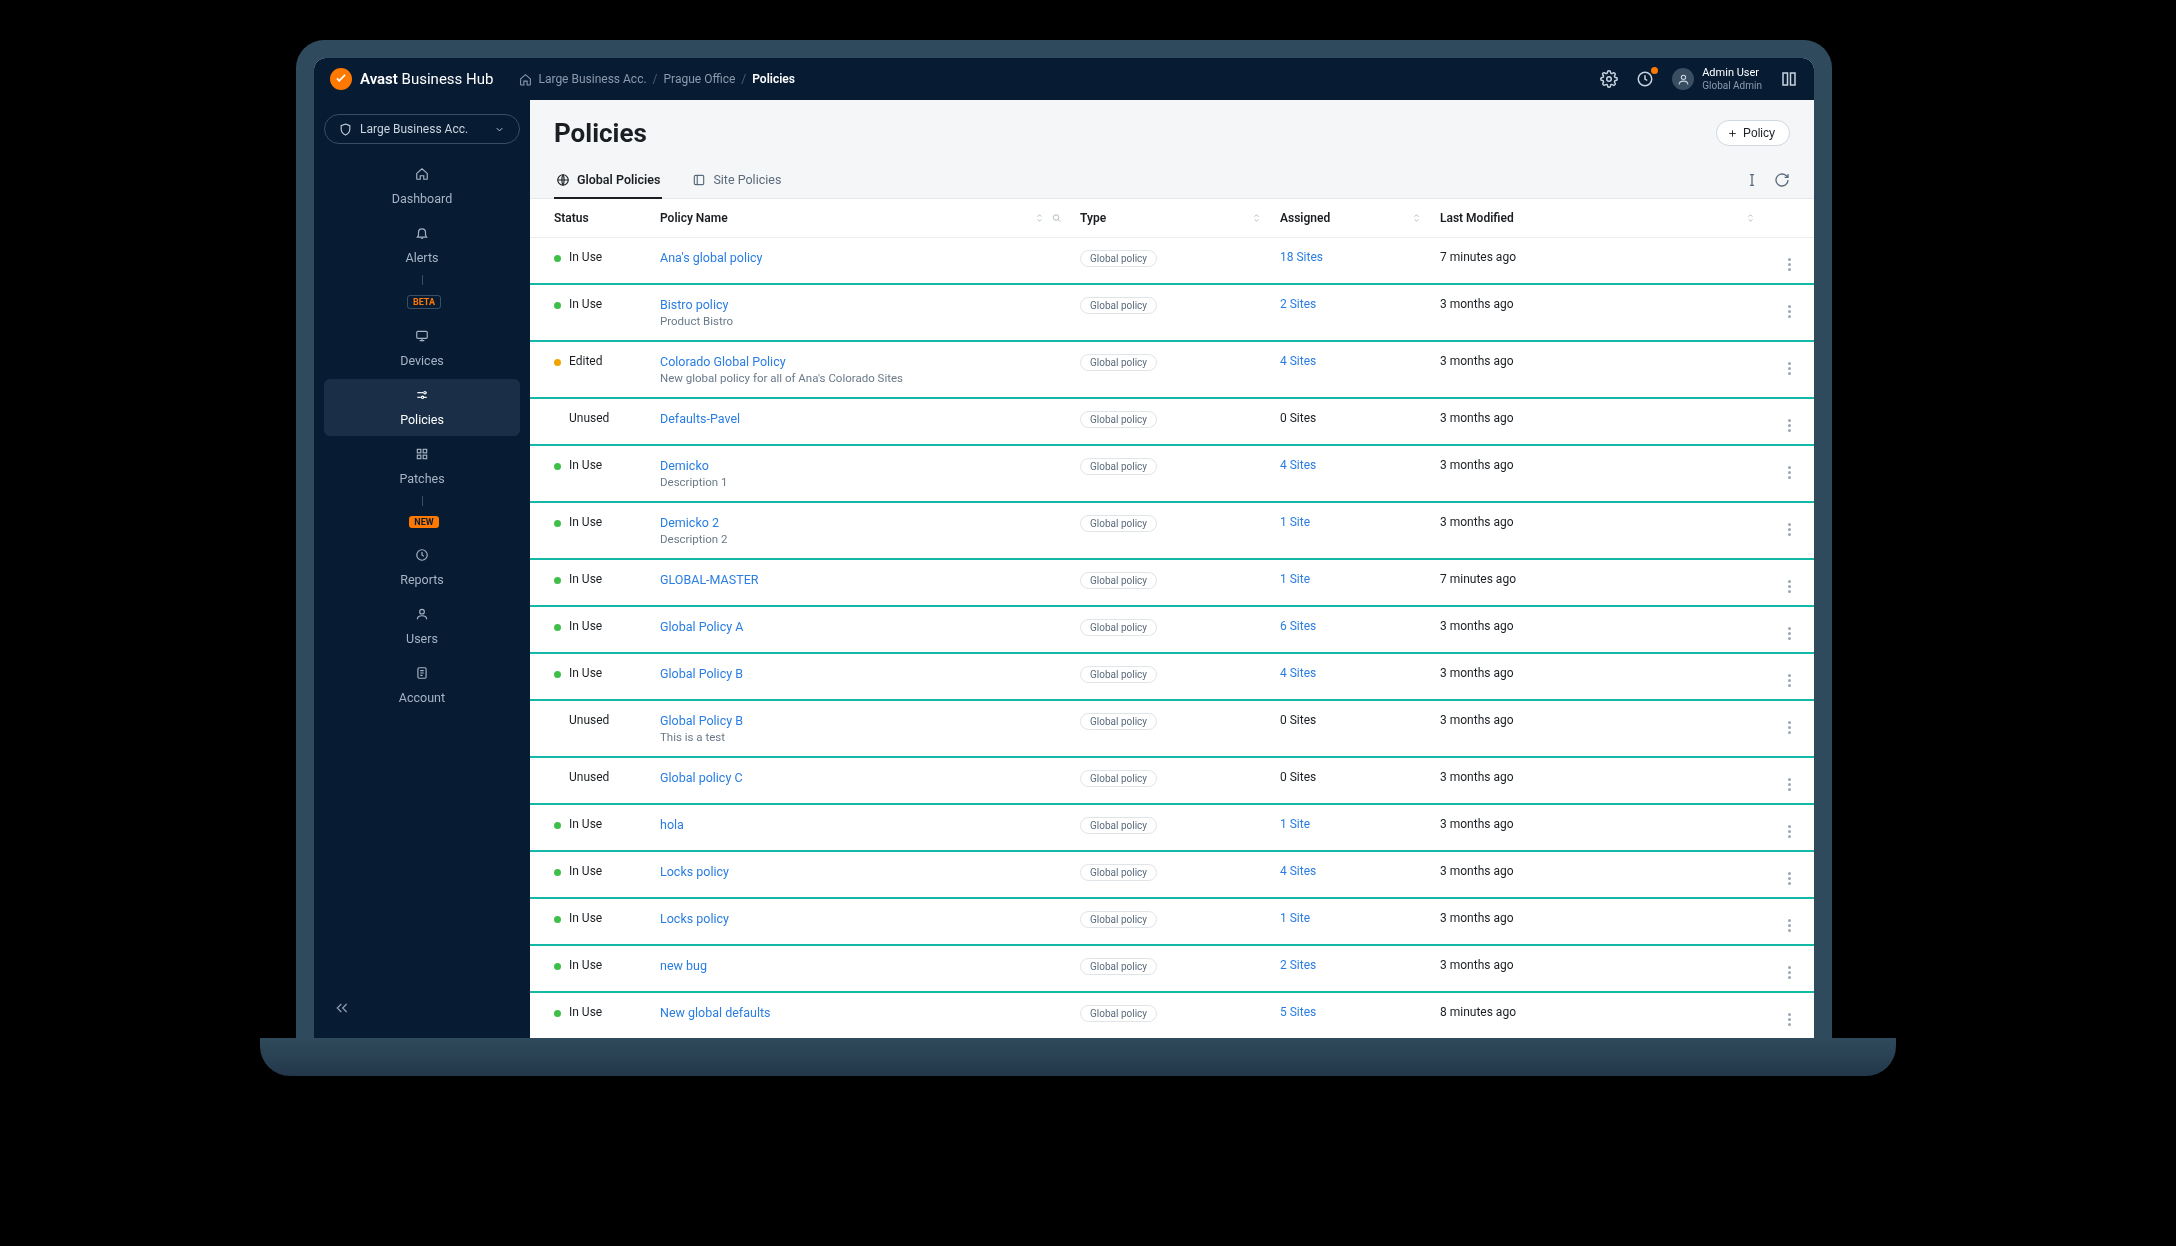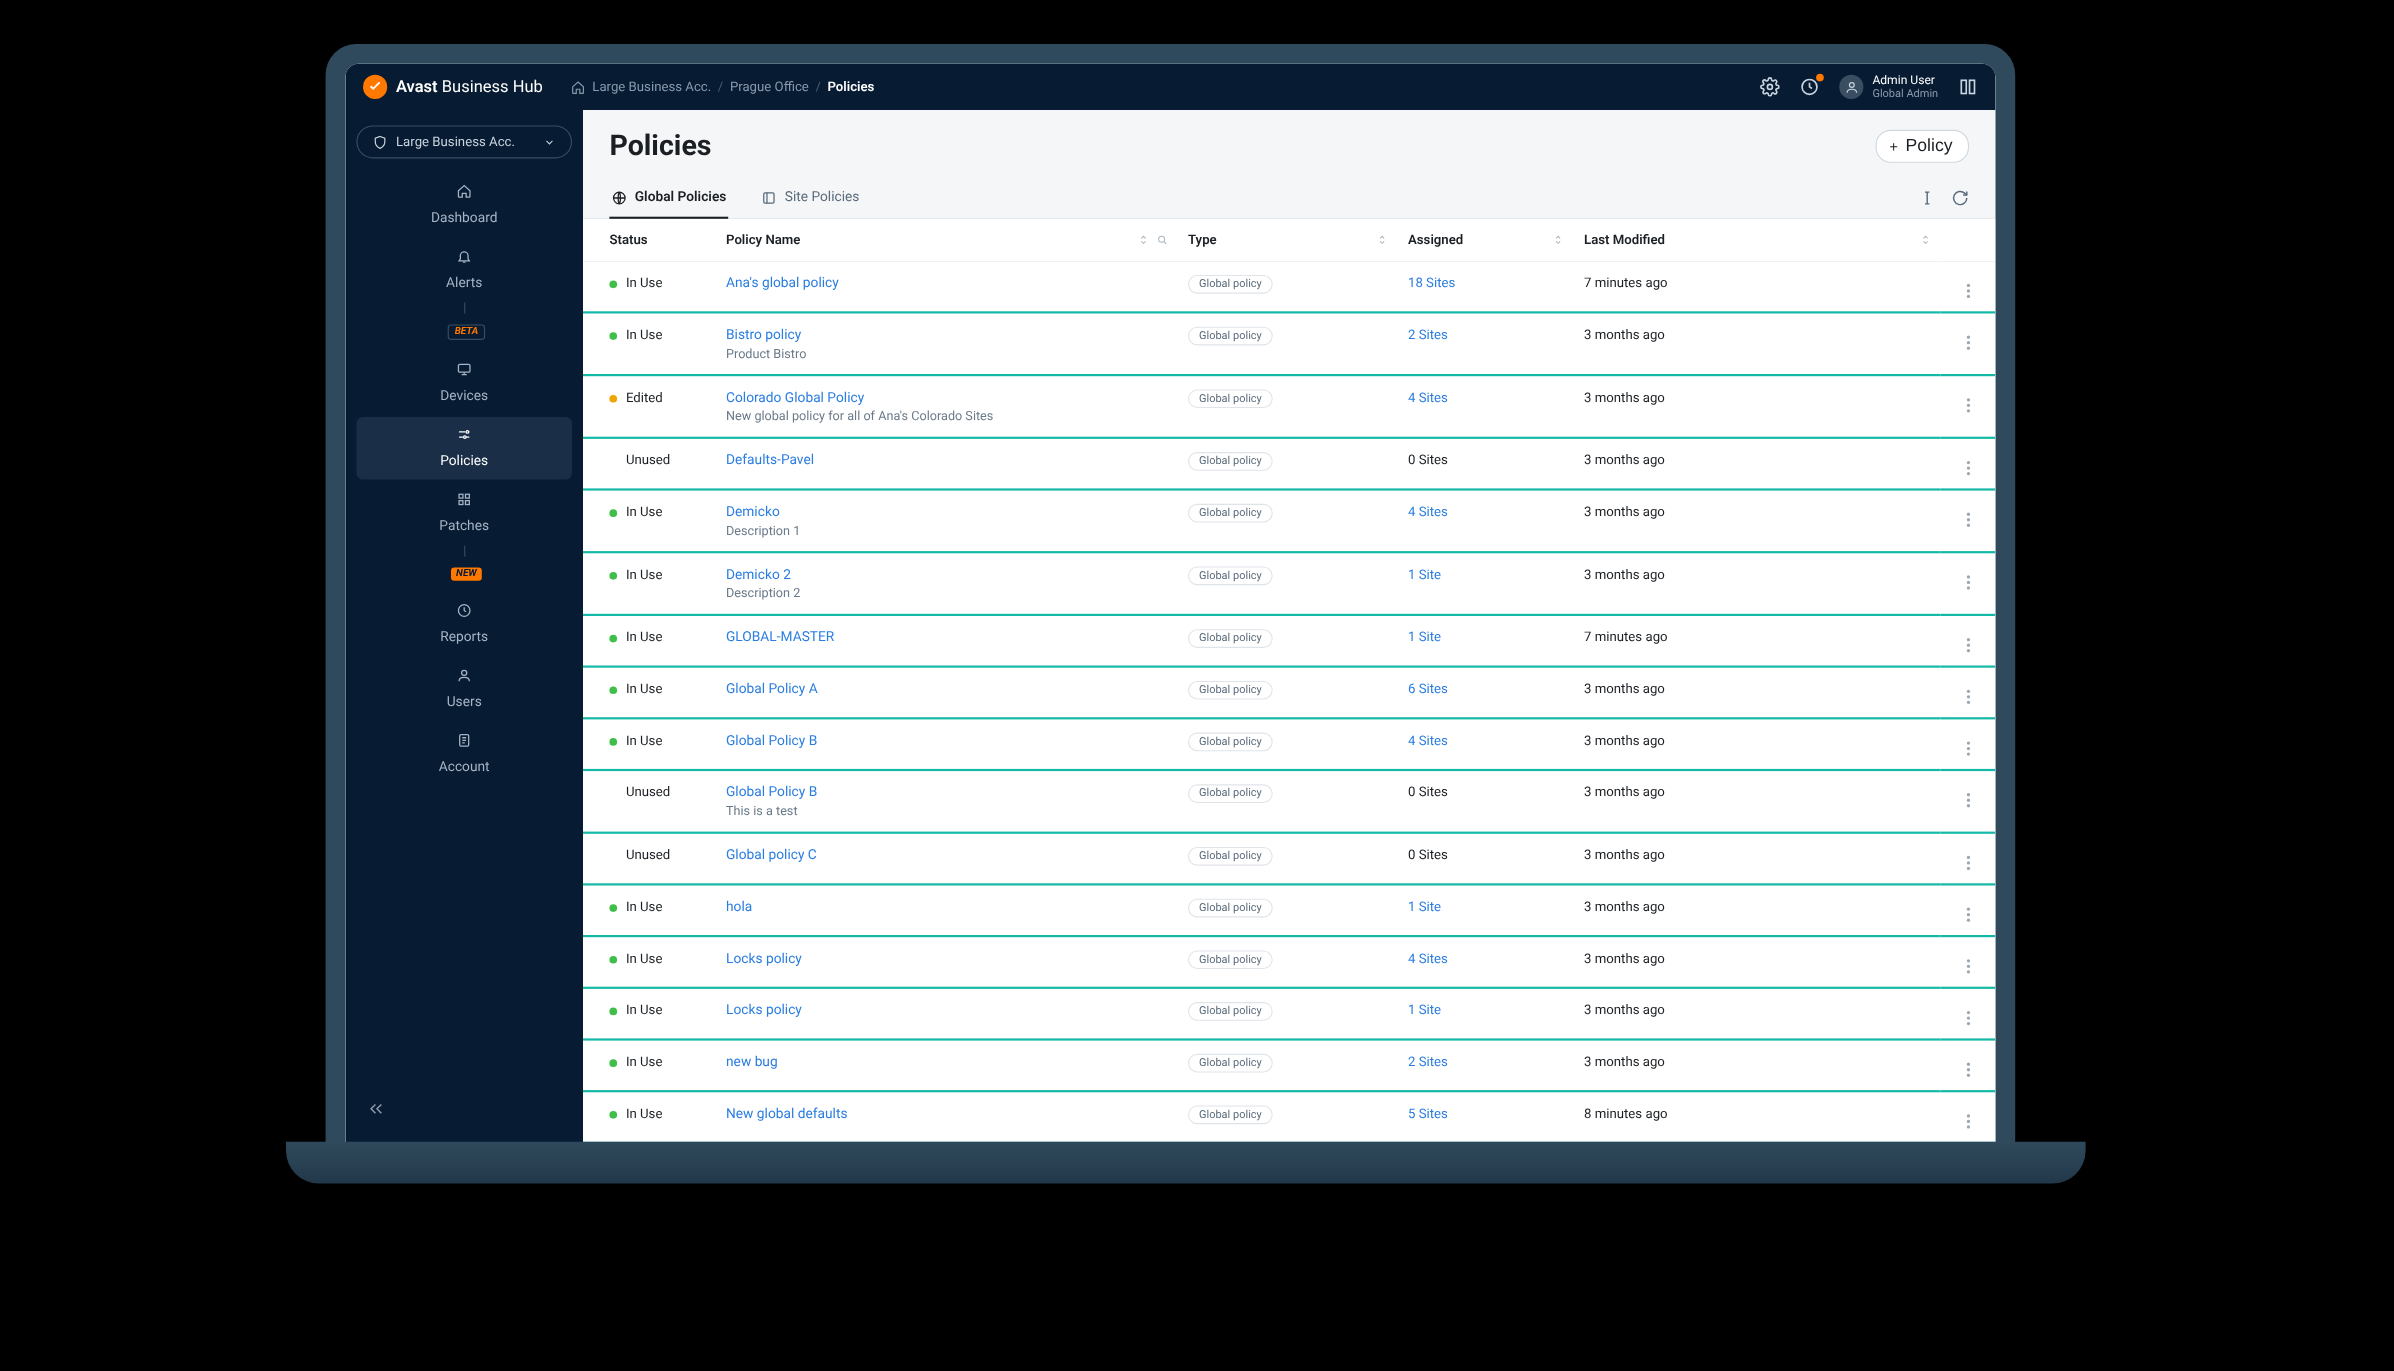--- a/index.html
+++ b/index.html
@@ -115,21 +115,20 @@
     color:#a6b4c4;
     flex-direction:column;
   }
   .nav-item.active { background:#1a2f47; color:#fff; }
   .nav-item .nav-ic { width:14px; height:14px; flex-shrink:0; }
   .nav-badge {
     font-size:9px; font-weight:700;
     padding:1px 5px; border-radius:3px;
     border:1px solid #3a4e62; color:#ff7800;
     margin-left:4px;
-    font-style:italic;
   }
   .nav-badge.orange-fill { background:#ff7800; color:#071b33; border:none;}
   .nav-divider {
     width:1px; height:10px; background:#3a4e62; margin:0 2px;
   }
   .sidebar-footer { margin-top:auto; padding:6px 10px; }
   .collapse-ic { width:16px; height:16px; color:#8a9aac; }
 
   
   .main { flex:1; background:#f5f6f8; display:flex; flex-direction:column; min-width:0;}
@@ -137,21 +136,21 @@
     padding: 18px 24px 0 24px;
     display:flex; align-items:center;
   }
   .page-title { font-size:26px; font-weight:700; color:#1b1f23;}
   .btn-primary-outline {
     margin-left:auto;
     background:#fff;
     border:1px solid #d0d7de;
     border-radius:14px;
     padding:5px 14px 5px 10px;
-    font-size:16px;
+    font-size:12px;
     color:#1b1f23;
     display:flex; align-items:center; gap:5px;
   }
   .tabrow {
     margin-top:14px;
     padding: 0 24px;
     border-bottom:1px solid #e4e8ec;
     display:flex; align-items:center; gap:28px;
   }
   .tab {

